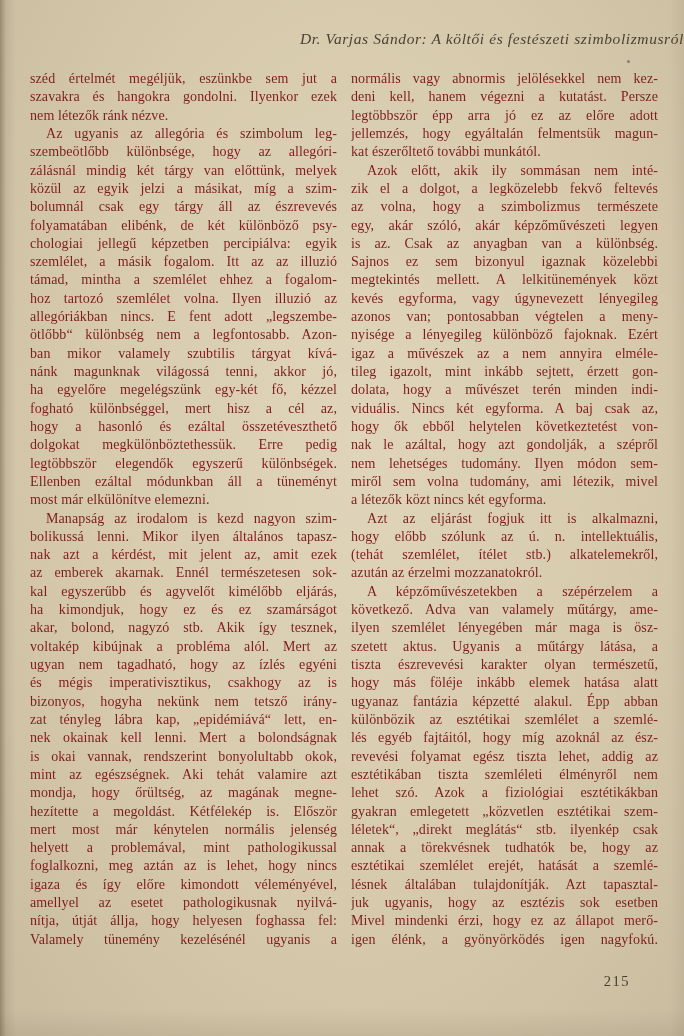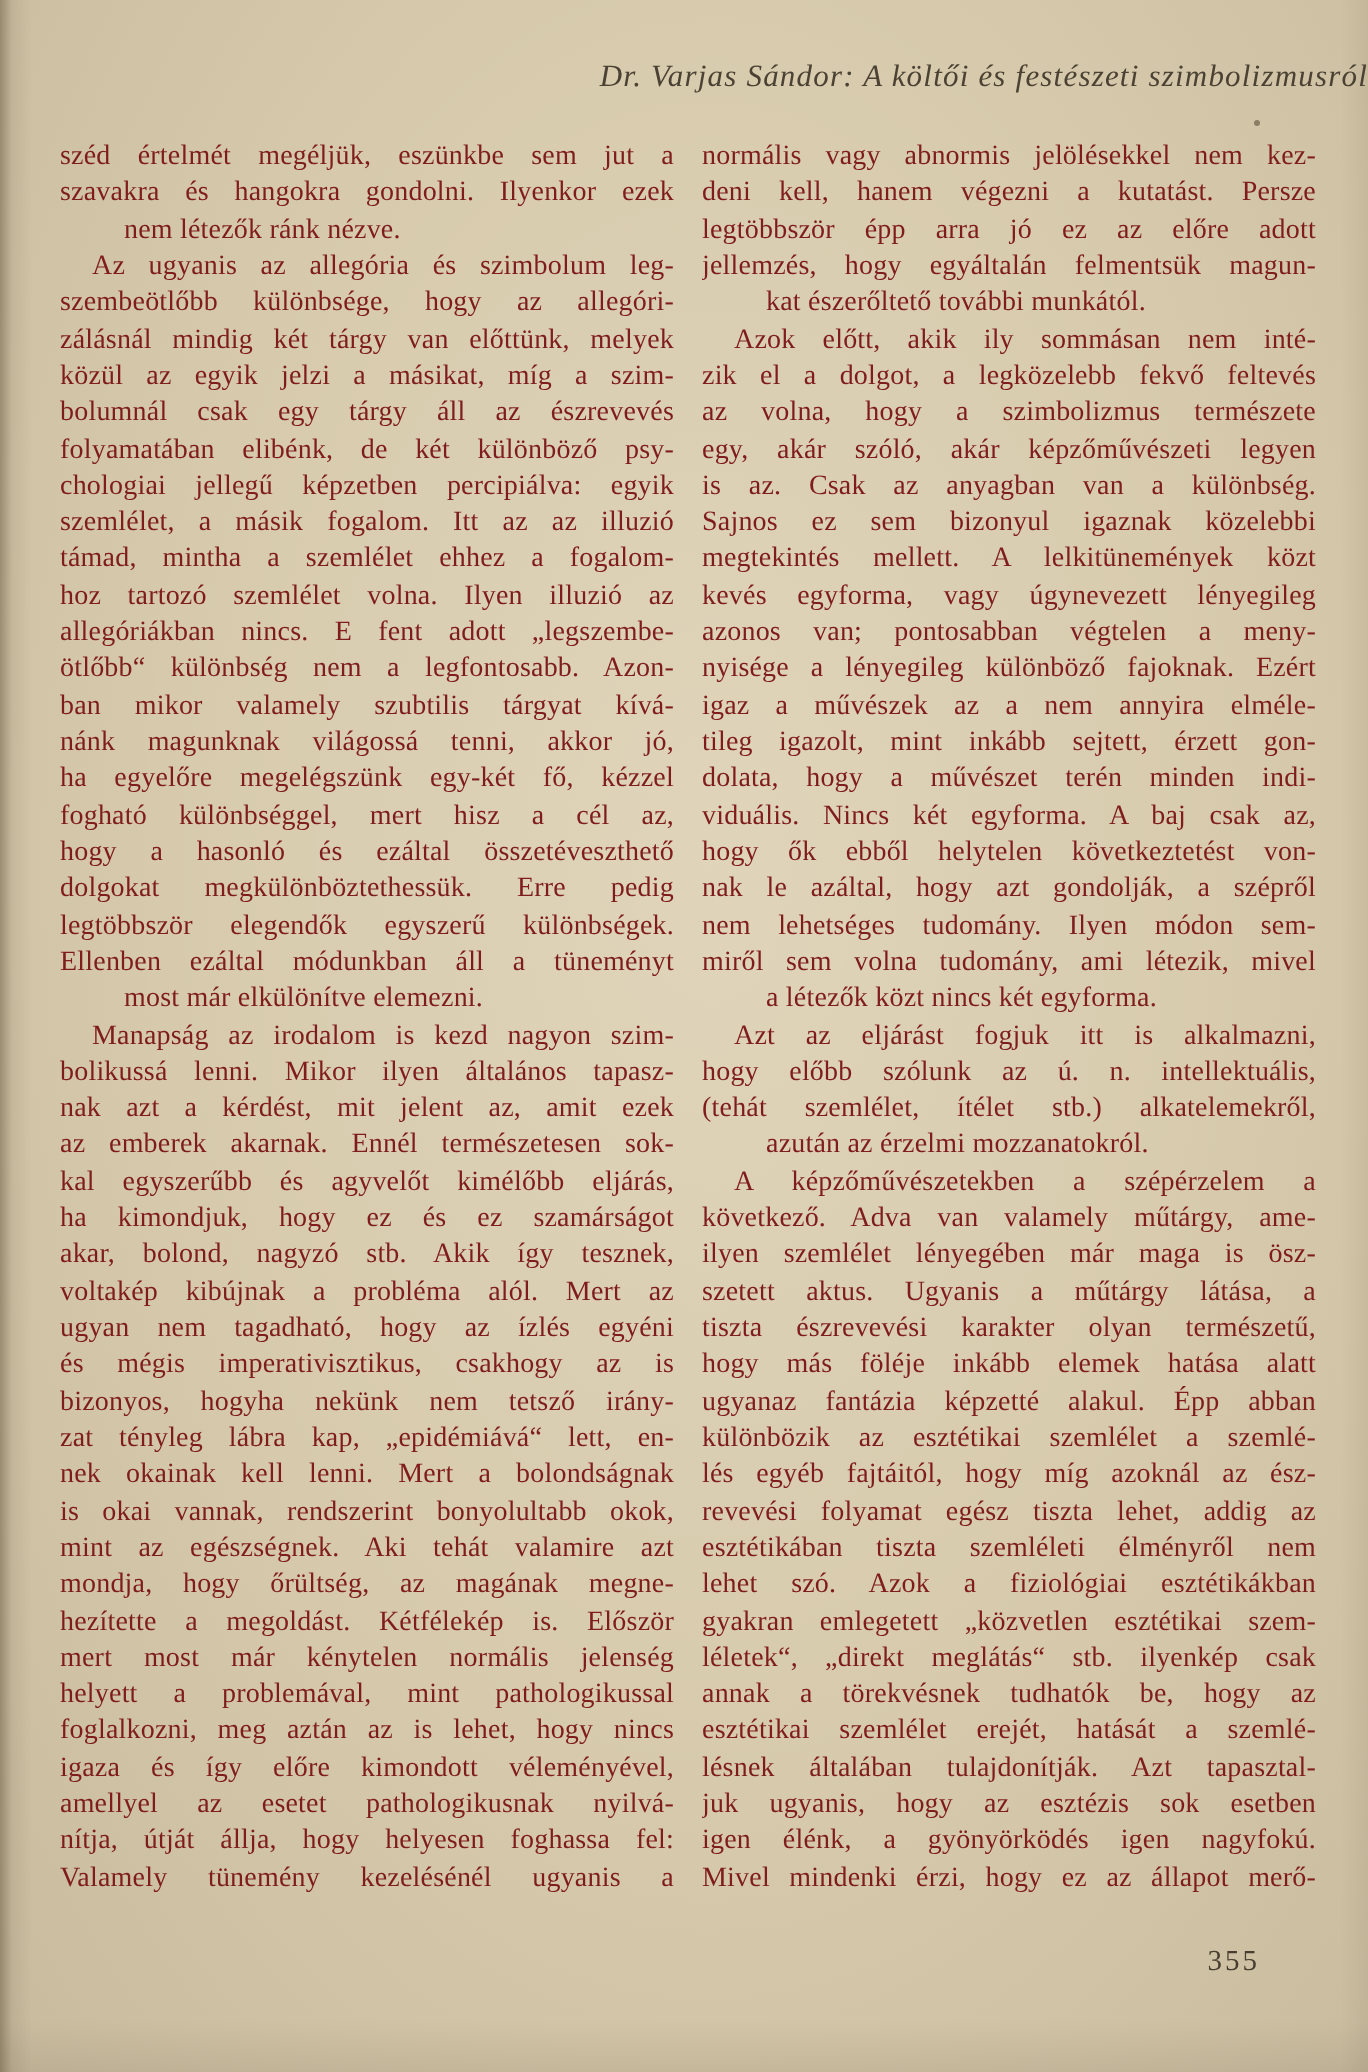--- a/index.html
+++ b/index.html
@@ -42,21 +42,21 @@
   .line {
     height: 18.32px;
     line-height: 18.32px;
     overflow: hidden;
     text-align: justify;
     text-align-last: justify;
     text-justify: inter-word;
     letter-spacing: 0.1px;
   }
   .line.indent { text-indent: 16px; }
-  .line.endline { text-align-last: left; margin-left: 32px; }
+  .line.endline { text-align-last: left; }
   .page-number {
     position: absolute;
     top: 973px; right: 54px;
     font-size: 14.5px;
     letter-spacing: 1.5px;
     color: #473e2f;
   }
   .ink-speck {
     position: absolute;
     top: 60px; left: 627px;
@@ -165,19 +165,19 @@
         <div class="line">lés egyéb fajtáitól, hogy míg azoknál az ész-</div>
         <div class="line">revevési folyamat egész tiszta lehet, addig az</div>
         <div class="line">esztétikában tiszta szemléleti élményről nem</div>
         <div class="line">lehet szó. Azok a fiziológiai esztétikákban</div>
         <div class="line">gyakran emlegetett „közvetlen esztétikai szem-</div>
         <div class="line">léletek“, „direkt meglátás“ stb. ilyenkép csak</div>
         <div class="line">annak a törekvésnek tudhatók be, hogy az</div>
         <div class="line">esztétikai szemlélet erejét, hatását a szemlé-</div>
         <div class="line">lésnek általában tulajdonítják. Azt tapasztal-</div>
         <div class="line">juk ugyanis, hogy az esztézis sok esetben</div>
+        <div class="line">Mivel mindenki érzi, hogy ez az állapot merő-</div>
         <div class="line">igen élénk, a gyönyörködés igen nagyfokú.</div>
-        <div class="line">Mivel mindenki érzi, hogy ez az állapot merő-</div>
       </div>
   </div>
 
-  <div class="page-number">355</div>
+  <div class="page-number">215</div>
 </div>
 
 </body></html>

